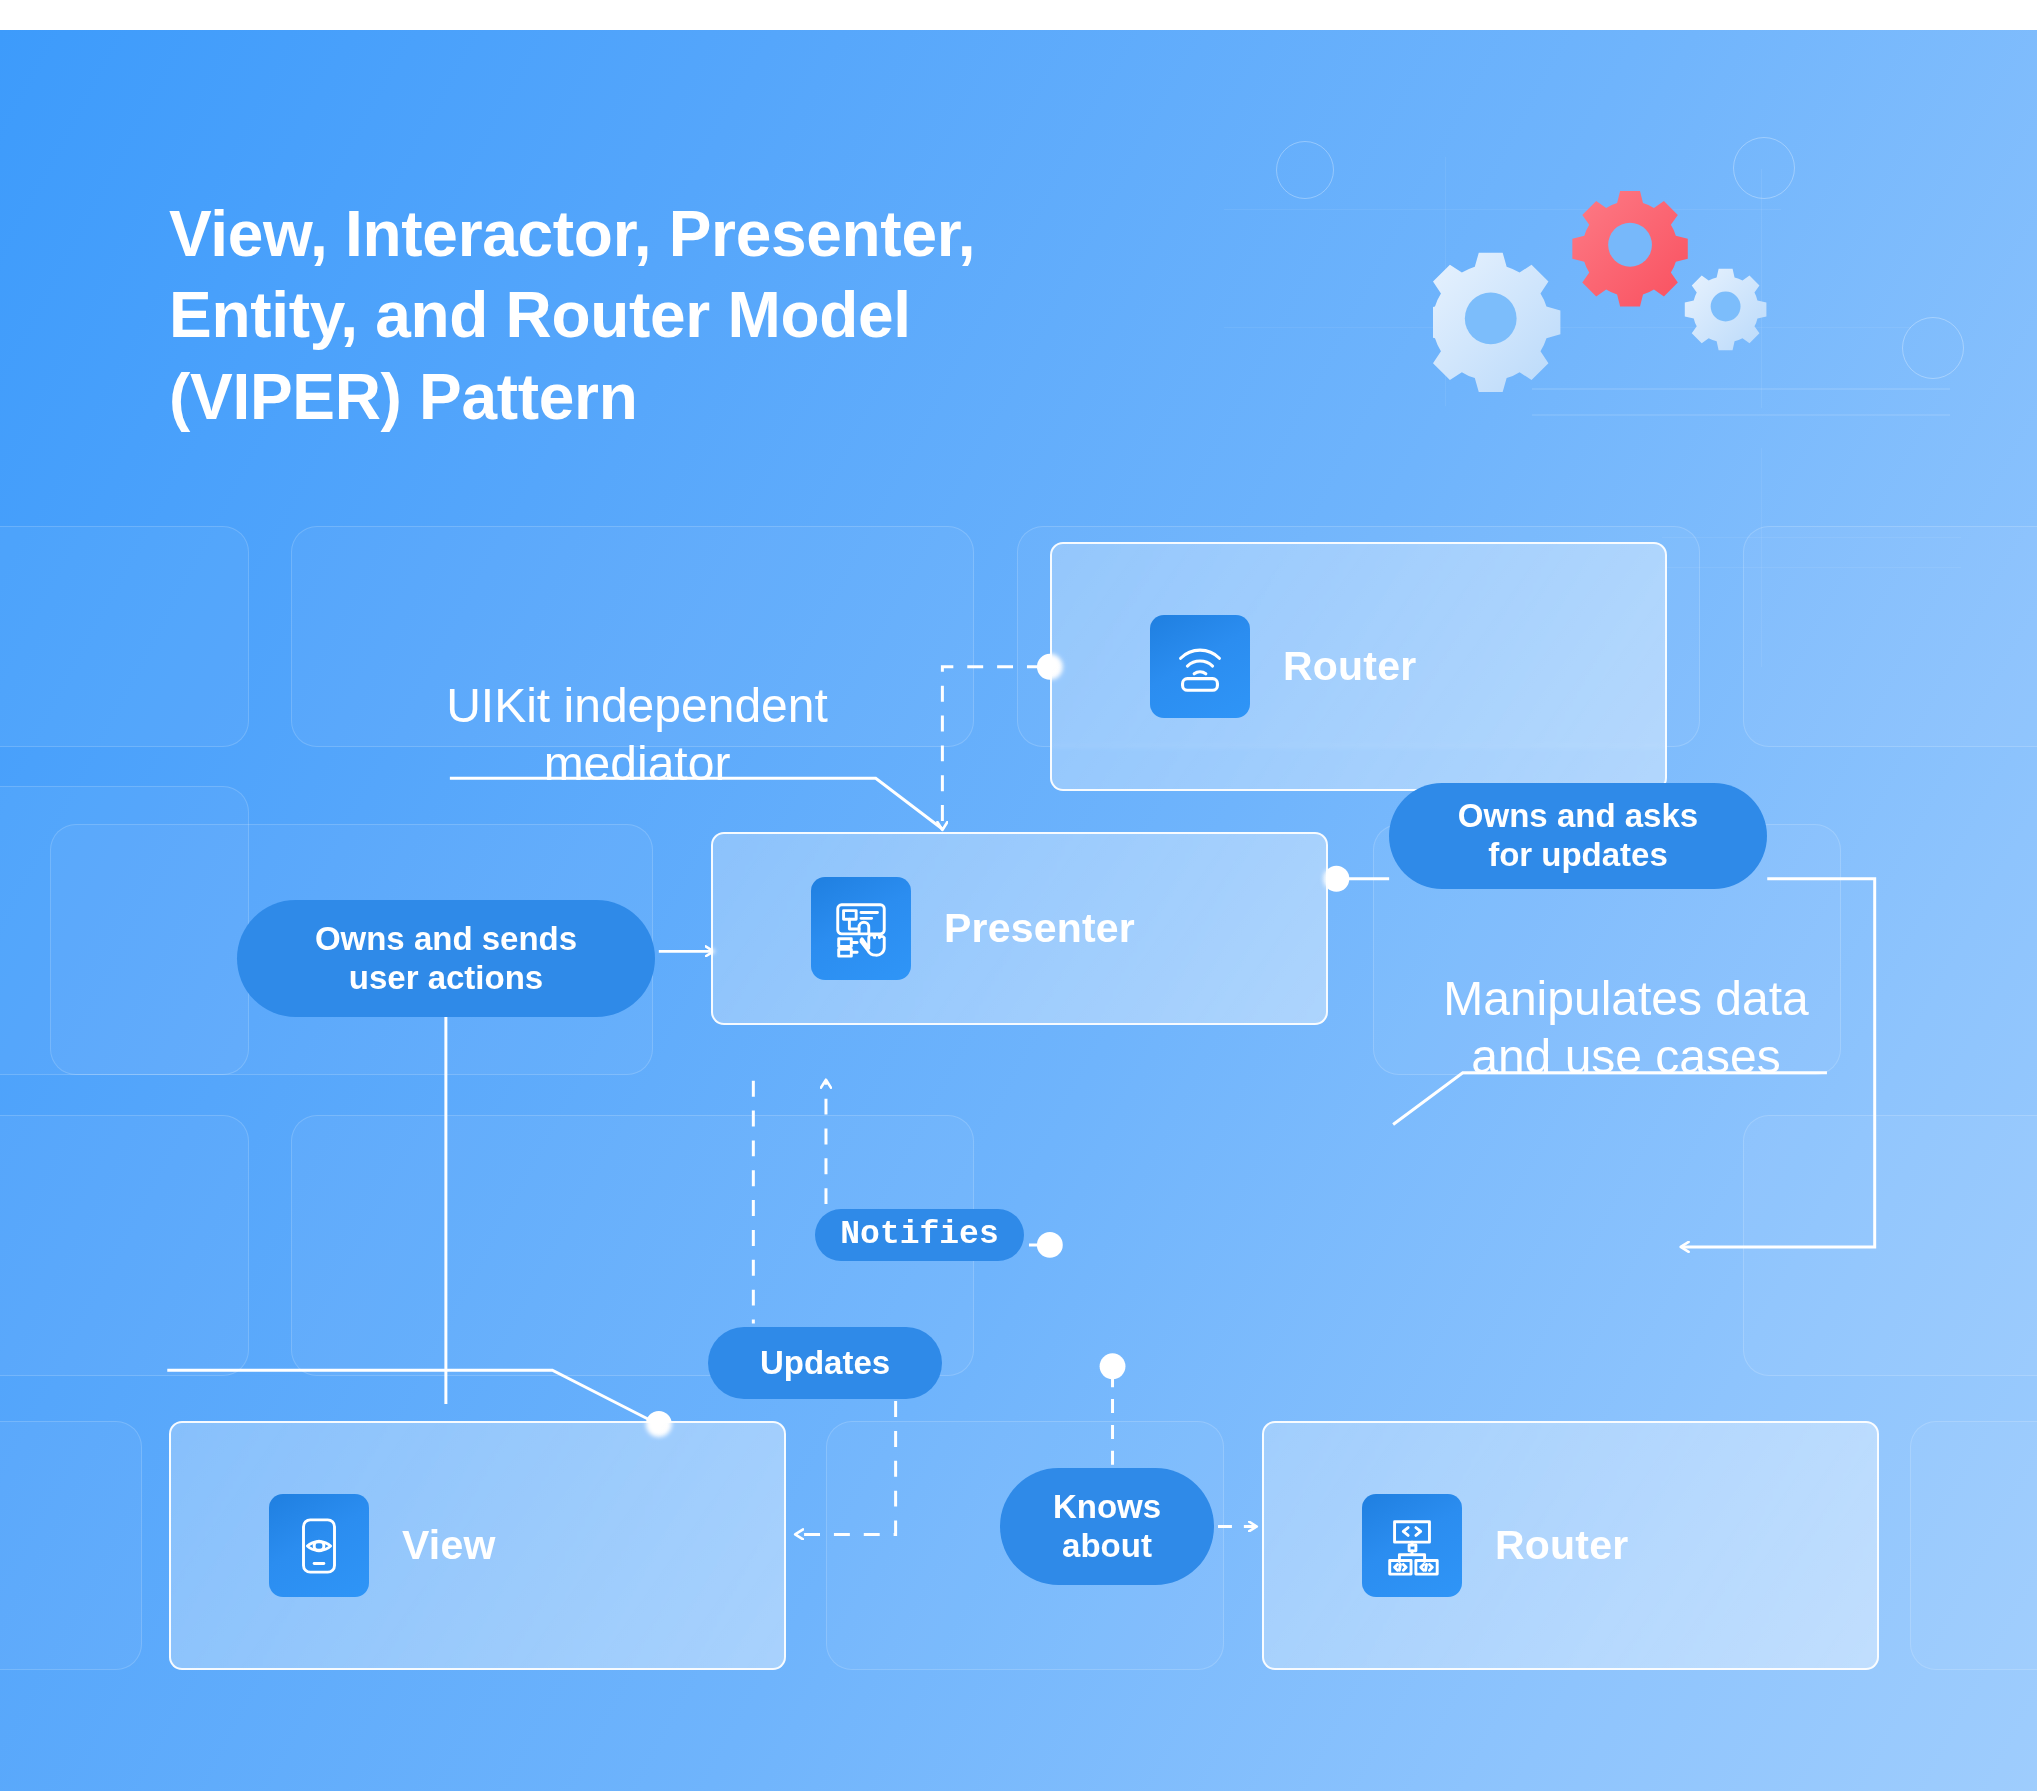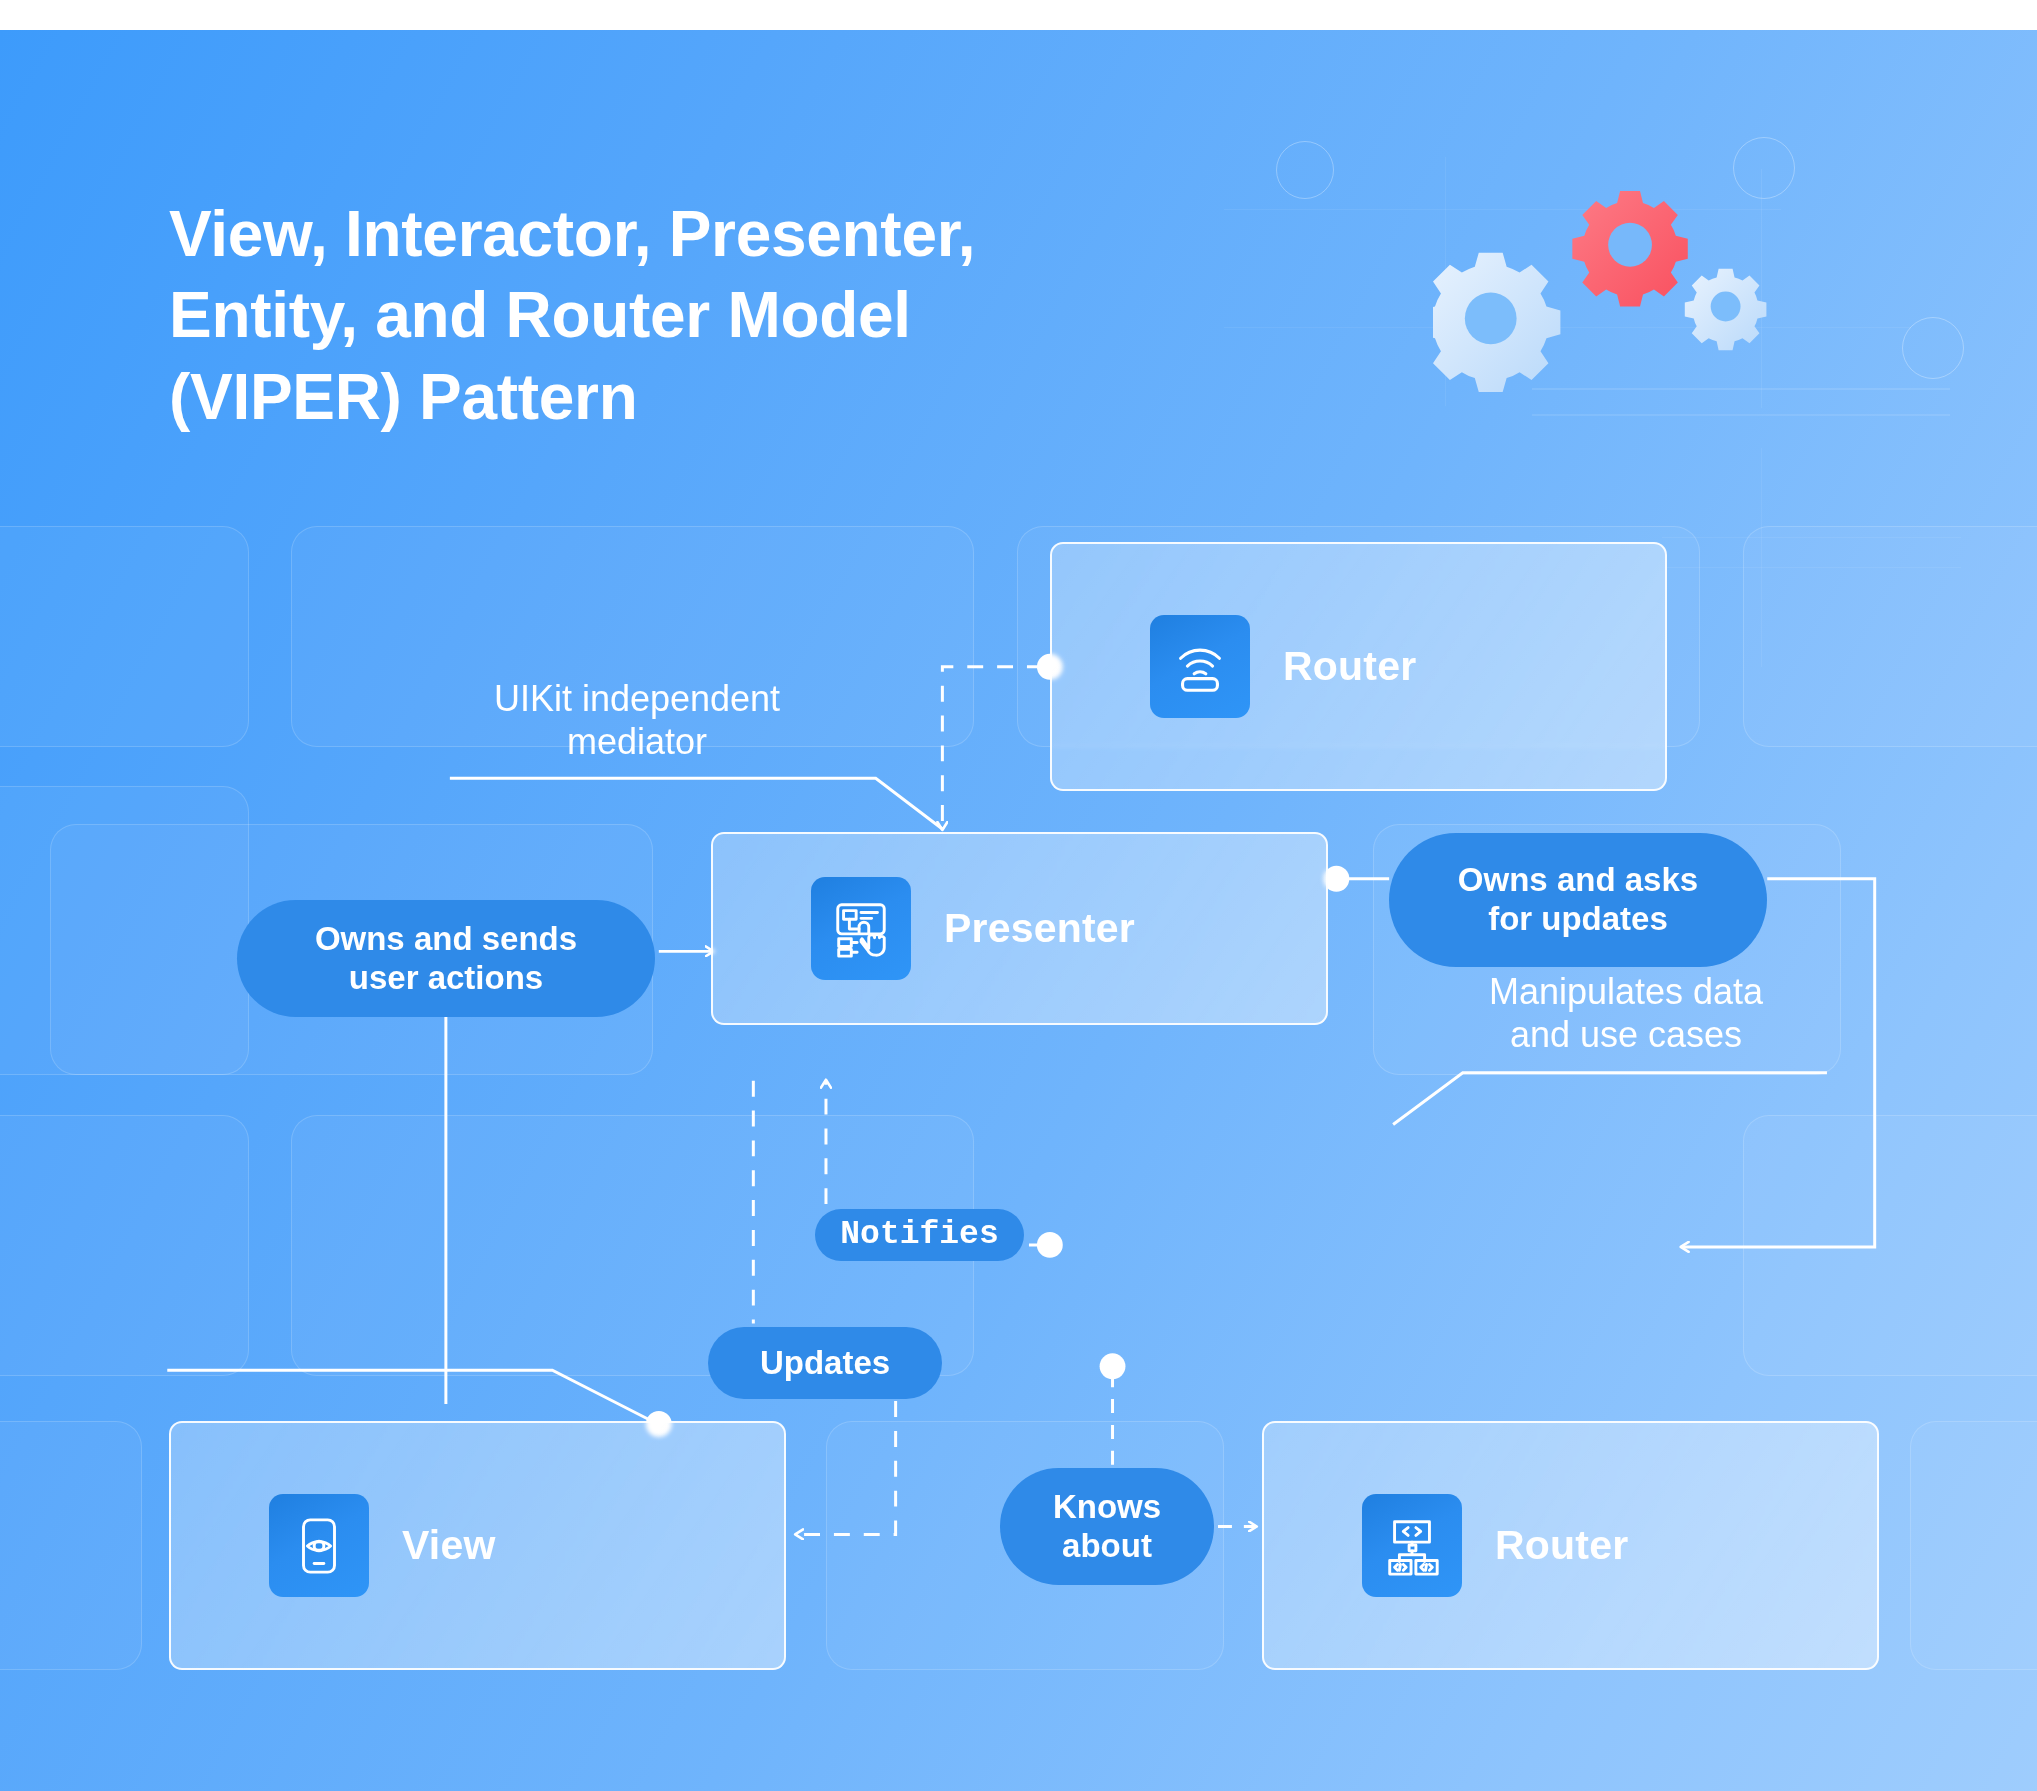--- a/index.html
+++ b/index.html
@@ -101,30 +101,30 @@
     font-weight: bold;
     line-height: 1.18;
     text-align: center;
     display: flex;
     align-items: center;
     justify-content: center;
     white-space: pre-line;
     padding: 0 26px;
   }
   #pill-owns-sends   { left: 237px;  top: 870px;  width: 418px; height: 117px; }
-  #pill-owns-asks    { left: 1389px; top: 803px;  width: 378px; height: 134px; }
+  #pill-owns-asks    { left: 1389px; top: 753px;  width: 378px; height: 106px; }
   #pill-notifies     { left: 815px;  top: 1179px; width: 209px; height: 52px; font-family: Liberation Mono, monospace; }
   #pill-updates      { left: 708px;  top: 1297px; width: 234px; height: 72px; }
   #pill-knows-about  { left: 1000px; top: 1438px; width: 214px; height: 117px; }
 
   
   .annot {
     position: absolute;
     color: #ffffff;
-    font-size: 36px;
+    font-size: 48px;
     line-height: 1.2;
     text-align: center;
     white-space: pre-line;
     font-weight: normal;
   }
   #annot-uikit { left: 398px;  top: 647px;  width: 478px; }
   #annot-manip { left: 1417px; top: 940px;  width: 418px; }
   #annot-uiview{ left: 149px;  top: 1226px; width: 418px; }
 </style>
 </head>

